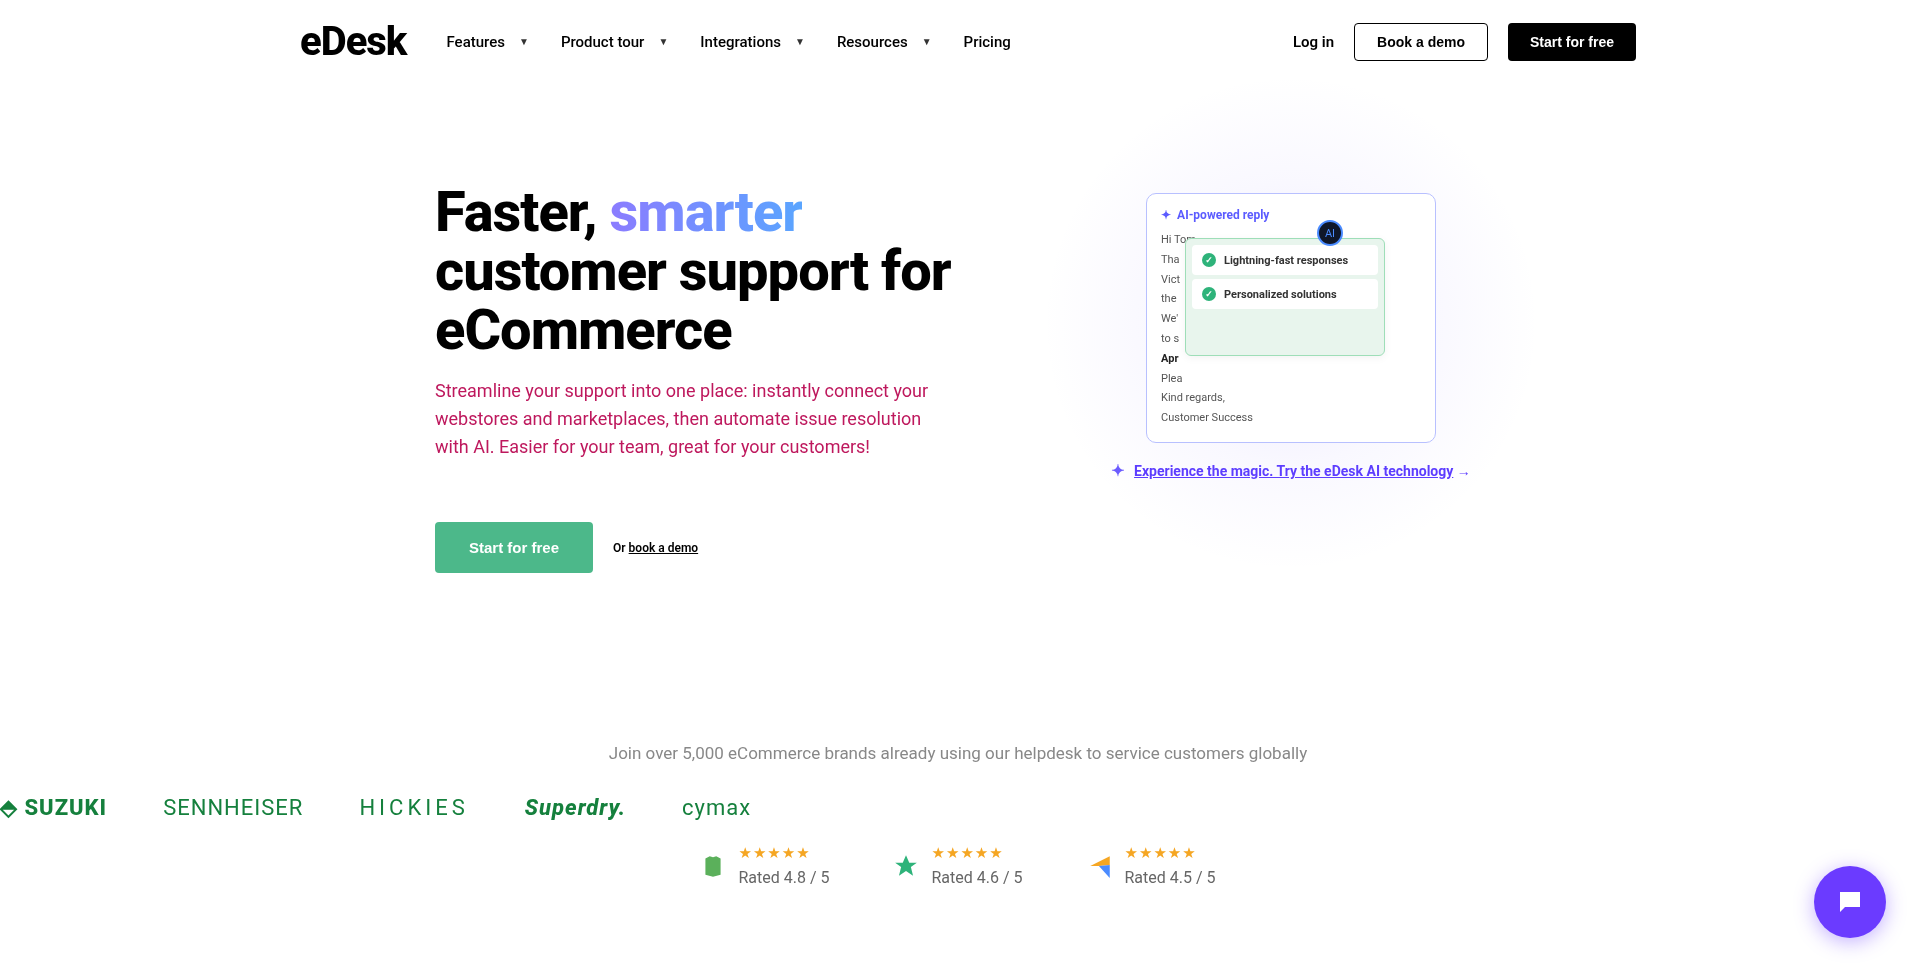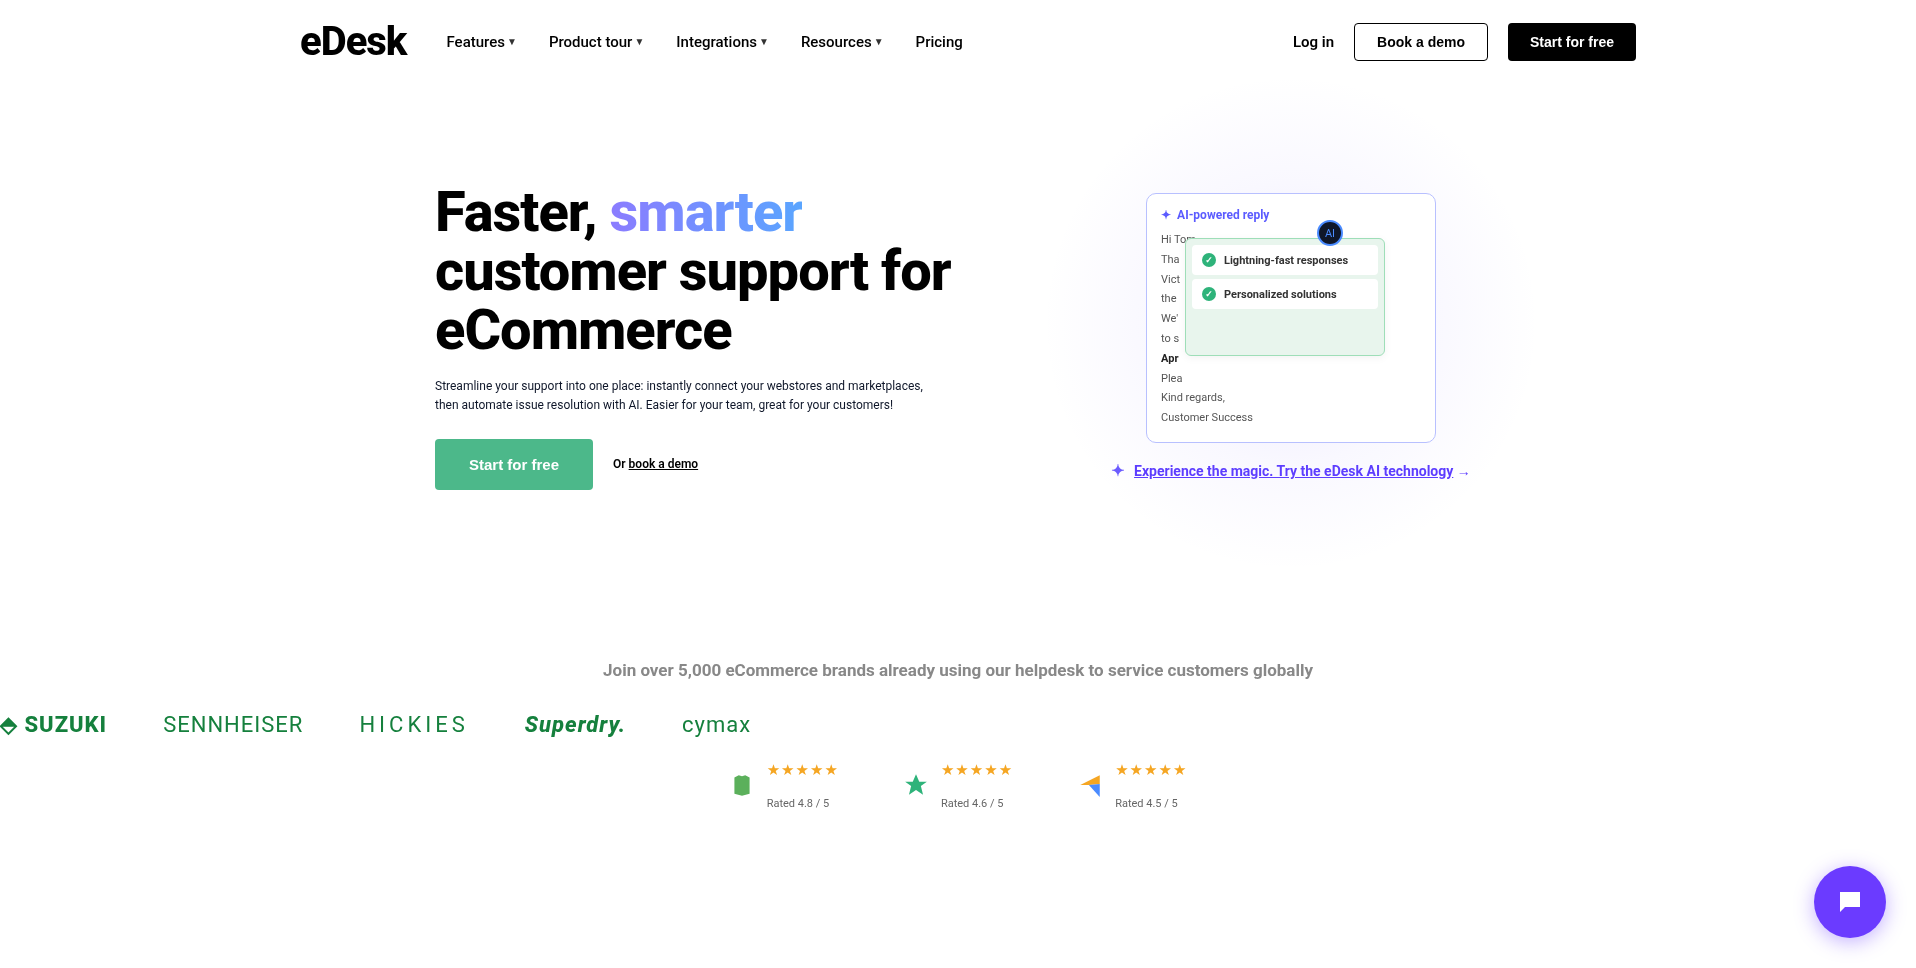--- a/index.html
+++ b/index.html
@@ -3,33 +3,33 @@
 <meta charset="utf-8">
 <style>
 * { margin: 0; padding: 0; box-sizing: border-box; }
 body { font-family: -apple-system, BlinkMacSystemFont, 'Segoe UI', Roboto, Arial, sans-serif; background: #fff; color: #000; width: 1916px; }
 
 
 .header { display: flex; align-items: center; justify-content: space-between; padding: 18px 280px 18px 300px; }
 .header-left { display: flex; align-items: center; gap: 40px; }
 .logo { font-size: 40px; font-weight: 800; letter-spacing: -1px; display: flex; align-items: center; }
 .nav { display: flex; gap: 32px; align-items: center; }
-.nav-item { display: flex; align-items: center; gap: 2px; font-size: 15px; font-weight: 500; cursor: pointer; }
+.nav-item { display: flex; align-items: center; gap: 14px; font-size: 15px; font-weight: 500; cursor: pointer; }
 .chevron { font-size: 10px; color: #333; }
 .header-right { display: flex; align-items: center; gap: 20px; }
 .login { font-size: 15px; font-weight: 600; cursor: pointer; }
 .btn-outline { border: 1.5px solid #000; background: #fff; padding: 10px 22px; font-size: 14px; font-weight: 700; border-radius: 4px; cursor: pointer; }
 .btn-solid { border: none; background: #000; color: #fff; padding: 11px 22px; font-size: 14px; font-weight: 700; border-radius: 4px; cursor: pointer; }
 
 
 .hero { display: flex; padding: 70px 0 60px 435px; gap: 116px; position: relative; }
 .hero-left { width: 520px; padding-top: 30px; }
 .hero-title { font-size: 56px; font-weight: 800; line-height: 1.05; letter-spacing: -1px; margin-bottom: 18px; }
 .smarter { background: linear-gradient(90deg, #8b7cff 0%, #5aa5ff 100%); -webkit-background-clip: text; background-clip: text; color: transparent; font-weight: 800; }
-.hero-sub { font-size: 12px; line-height: 1.55; color: #0f172a; margin-bottom: 24px; max-width: 500px; }
+.hero-sub { font-size: 18px; line-height: 1.55; color: #be185d; margin-bottom: 61px; max-width: 500px; }
 .hero-cta { display: flex; align-items: center; gap: 20px; margin-bottom: 50px; }
 .btn-green { background: #4cb88a; color: #fff; border: none; padding: 17px 34px; font-size: 15px; font-weight: 700; border-radius: 4px; cursor: pointer; }
 .or-book { font-size: 12px; font-weight: 600; }
 .or-book a { color: #000; text-decoration: underline; }
 .hero-note { font-size: 13px; color: #444; }
 
 
 .hero-right { position: relative; width: 440px; }
 .glow { position: absolute; width: 500px; height: 500px; border-radius: 50%; background: radial-gradient(circle, rgba(140,120,255,0.18) 0%, rgba(140,120,255,0.05) 40%, transparent 70%); top: -80px; left: -30px; z-index: 0; }
 .card { position: relative; z-index: 1; width: 290px; margin: 40px auto 0; border: 1.5px solid #b8c0ff; border-radius: 10px; background: #fff; padding: 14px 0 14px 0; font-size: 11px; }
@@ -41,30 +41,30 @@
 .popup-item { background: #fff; border-radius: 4px; padding: 8px 10px; margin-bottom: 4px; display: flex; align-items: center; gap: 8px; font-size: 11px; font-weight: 700; color:#333;}
 .popup-item:last-child { margin-bottom: 0; }
 .popup-spacer { height: 36px; background: transparent;}
 .check { width: 14px; height: 14px; background: #2eb37a; border-radius: 50%; display: inline-flex; align-items: center; justify-content: center; color: #fff; font-size: 9px; }
 .magic-link { text-align: center; margin-top: 18px; font-size: 14px; font-weight: 700; }
 .magic-link a { color: #5b3bff; text-decoration: underline; }
 .sparkle { color: #6b5bff; font-size: 16px; margin-right: 6px;}
 
 
 .proof { text-align: center; padding: 60px 0 40px; }
-.proof-title { color: #888; font-size: 17px; font-weight: 700; margin-bottom: 32px; }
+.proof-title { color: #888; font-size: 17px; font-weight: 400; margin-bottom: 32px; }
 .brands { display: flex; justify-content: flex-start; gap: 56px; align-items: center; margin-bottom: 24px; color: #15803d; font-weight: 800; letter-spacing: 1px; }
 .brand { font-size: 22px; }
 .brand.suzuki::before { content:"⬘ "; }
 .brand.sd { font-style: italic; }
 .ratings { display: flex; justify-content: center; gap: 64px; }
 .rating { display: flex; align-items: center; gap: 12px; }
 .rating-icon { width: 26px; height: 26px; }
 .stars { color: #f5a623; font-size: 15px; letter-spacing: 1px; display:block; text-align:left;}
-.rating-text { font-size: 11px; color: #666; display:block; text-align:left; margin-top:18px;}
+.rating-text { font-size: 16px; color: #666; display:block; text-align:left; margin-top:6px;}
 
 
 .chat-fab { position: fixed; bottom: 30px; right: 30px; width: 72px; height: 72px; border-radius: 50%; background: #6b3bff; display: flex; align-items: center; justify-content: center; box-shadow: 0 4px 20px rgba(107,59,255,0.4); cursor: pointer; }
 .chat-fab svg { width: 30px; height: 30px; }
 </style>
 </head>
 <body>
 
 <header class="header">
   <div class="header-left">

